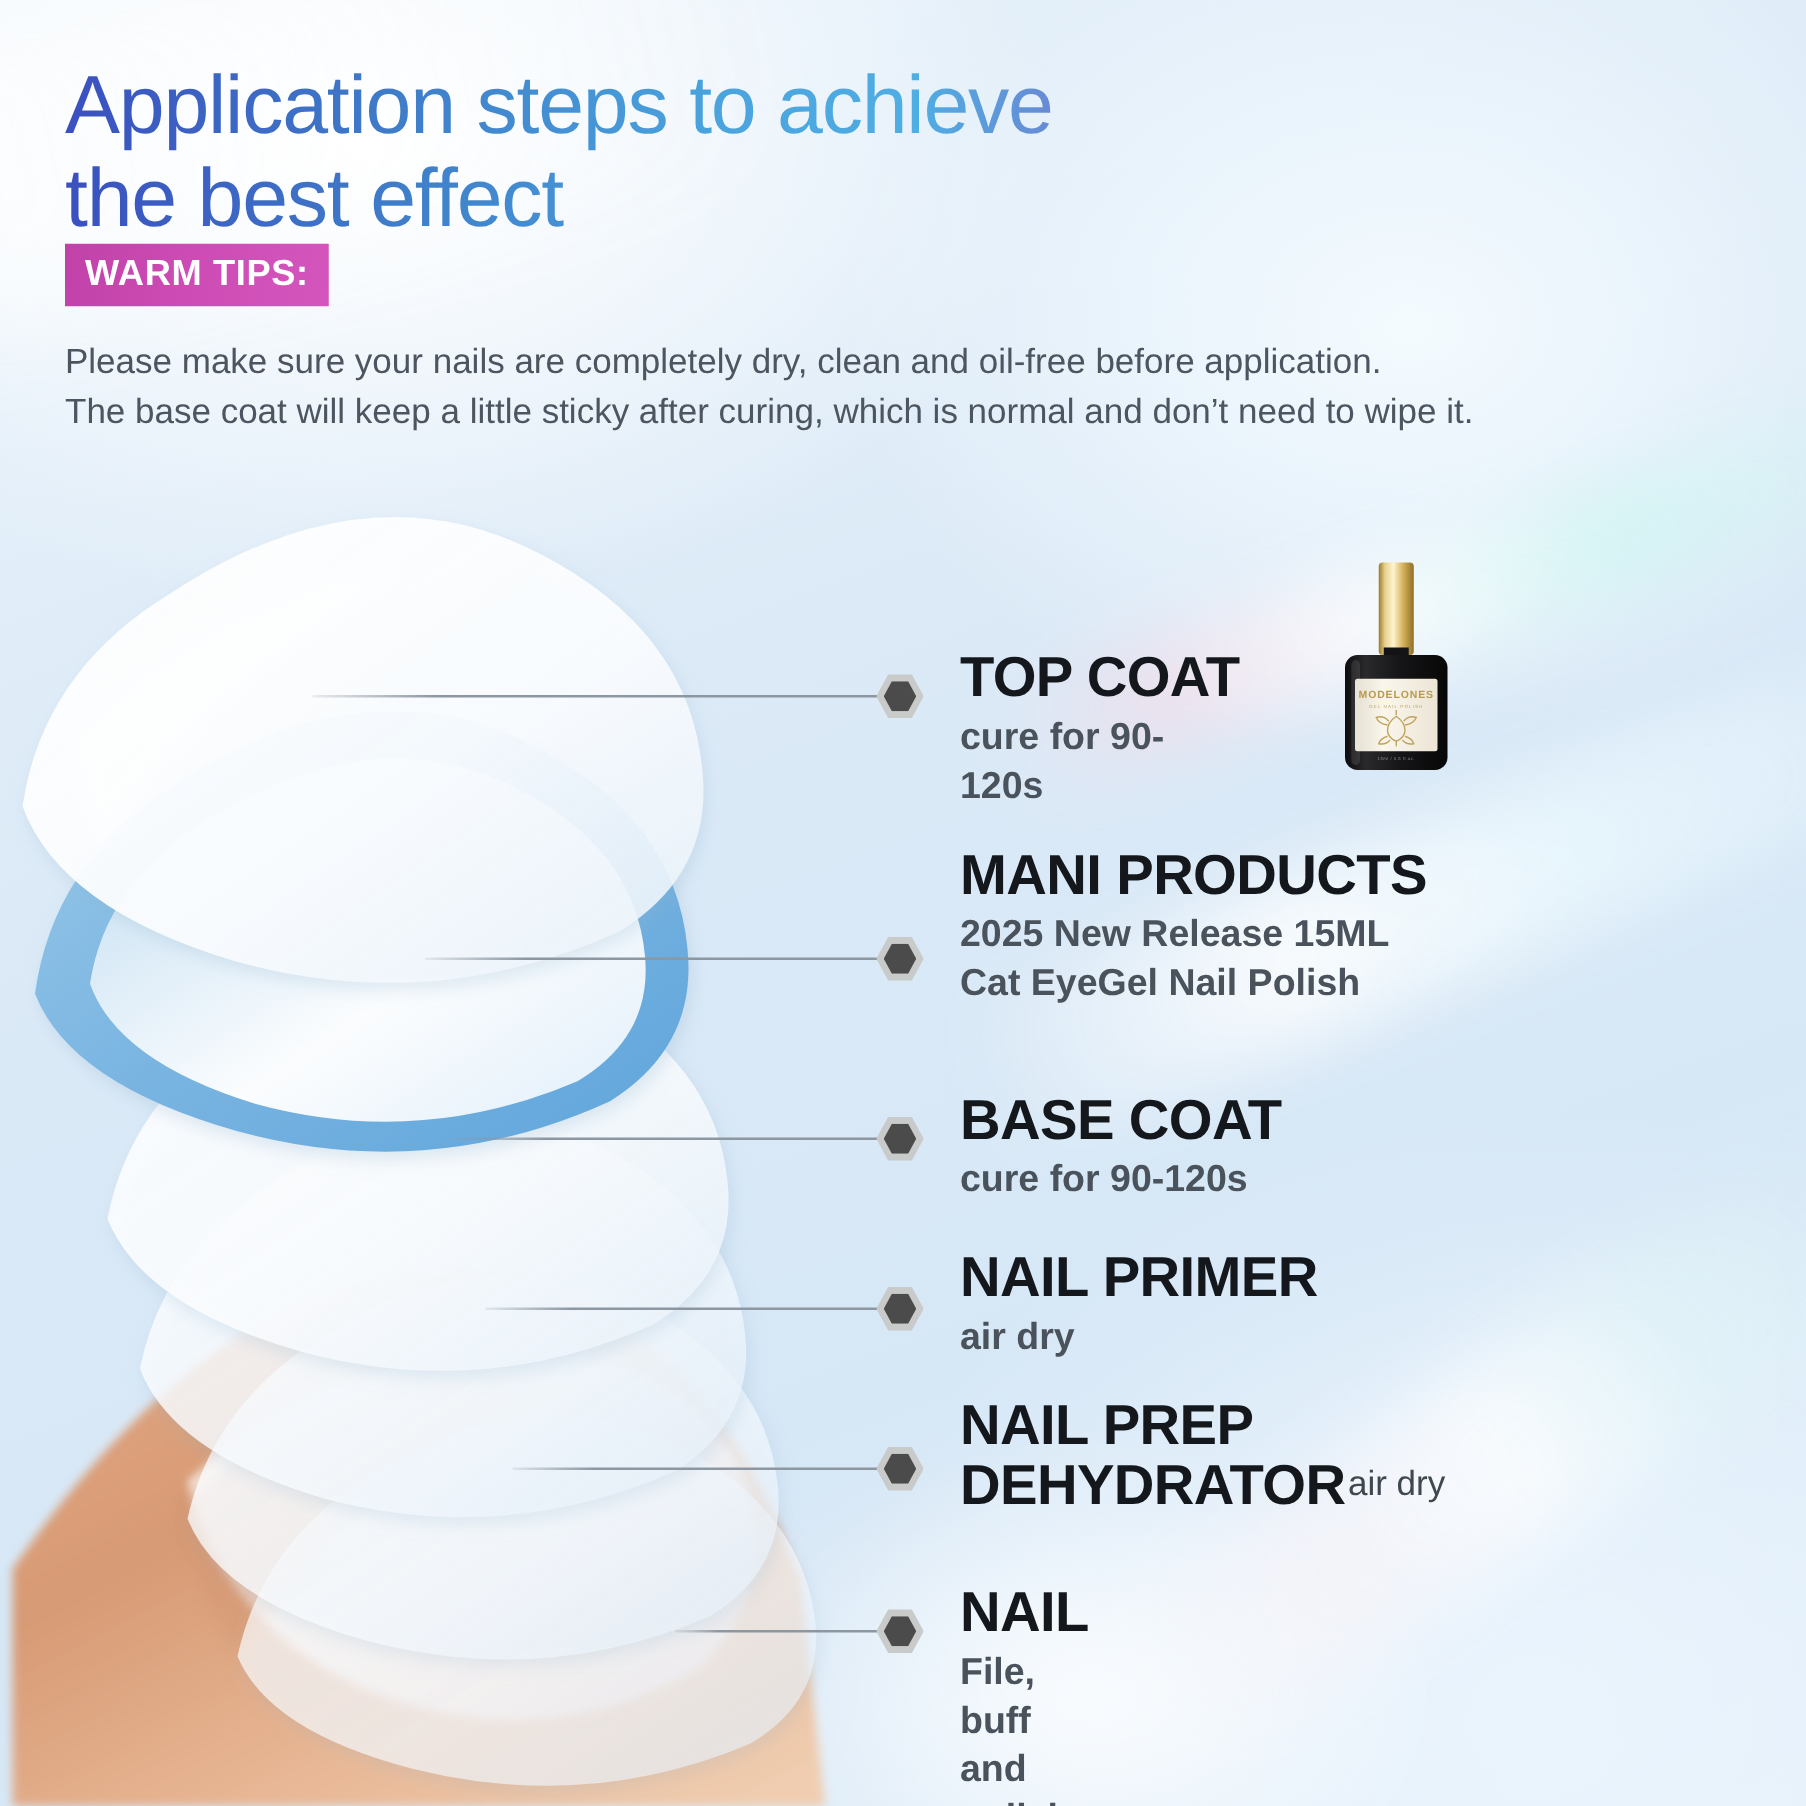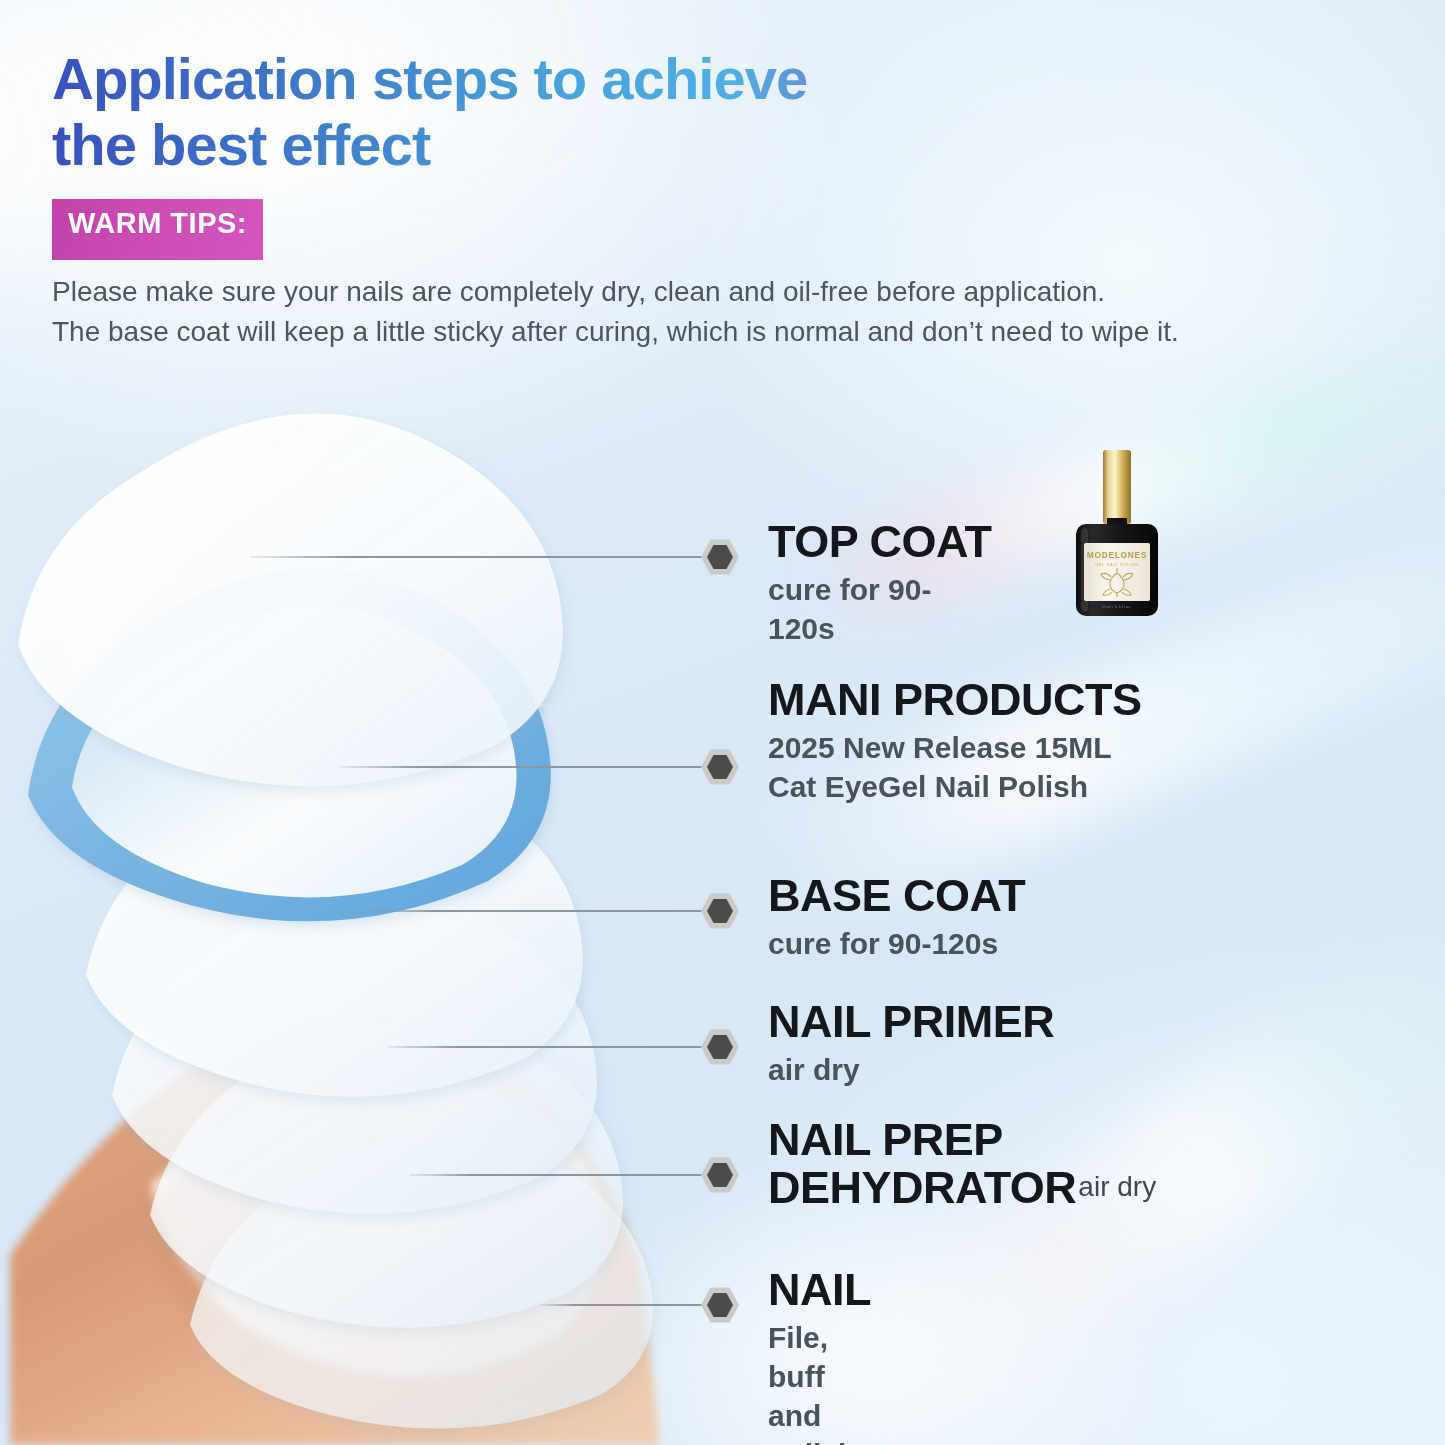--- a/index.html
+++ b/index.html
@@ -64,53 +64,52 @@
   }
   .glow-bottom {
     position:absolute; left:560px; bottom:-120px; width:620px; height:420px;
     background:radial-gradient(ellipse at center, rgba(255,255,255,.85), rgba(255,255,255,0) 68%);
     filter:blur(28px);
   }
 
   
   .header { position:absolute; left:52px; top:46px; width:1360px; }
   .title {
-    font-size:58px;
-    font-weight:700;
+    font-size:66px;
+    font-weight:400;
     line-height:1.13;
     letter-spacing:-1px;
     background:linear-gradient(90deg,
       #3a50bf 0%,
       #3f7ec9 20%,
       #4aa3dd 38%,
       #4faee3 50%,
       #7b6fc9 64%,
       #b24cb6 76%,
       #cc46b4 88%,
       #d94ab4 100%);
     -webkit-background-clip:text;
     background-clip:text;
     color:transparent;
     -webkit-text-fill-color:transparent;
     white-space:pre-line;
   }
 
   .tips-badge {
     display:inline-block;
-    margin-top:22px;
-    padding:8px 16px 20px 16px;
+    padding:8px 16px 9px 16px;
     background:linear-gradient(100deg,#c042a8 0%, #cc4bb4 45%, #d456bd 100%);
     color:#fff;
     font-size:29px;
     font-weight:700;
     letter-spacing:.5px;
   }
 
   .tips-body {
-    margin-top:12px;
+    margin-top:24px;
     font-size:28px;
     line-height:1.42;
     color:#4d5560;
     font-weight:400;
     white-space:pre-line;
   }
 
   
   .illo { position:absolute; left:0px; top:395px; width:700px; height:1050px; }
   .illo svg { display:block; }

